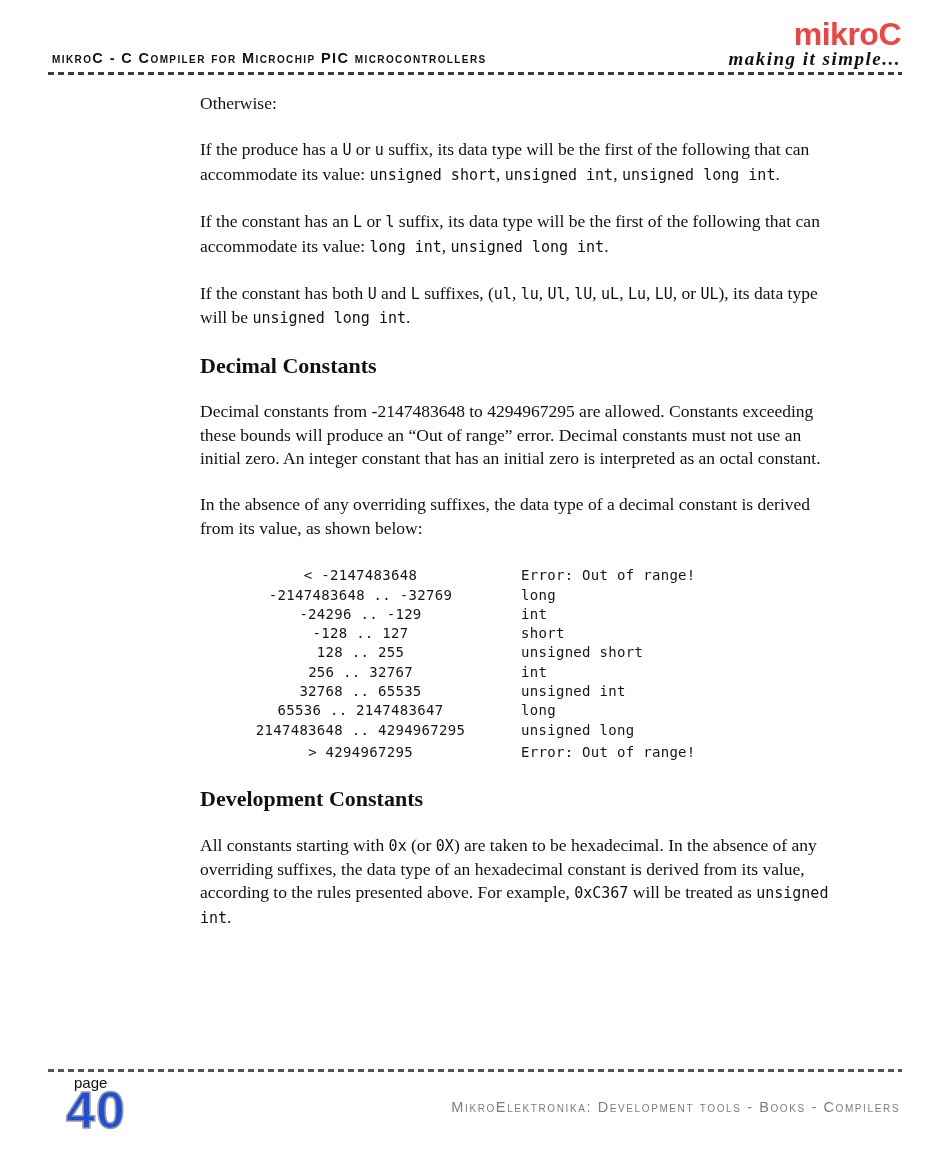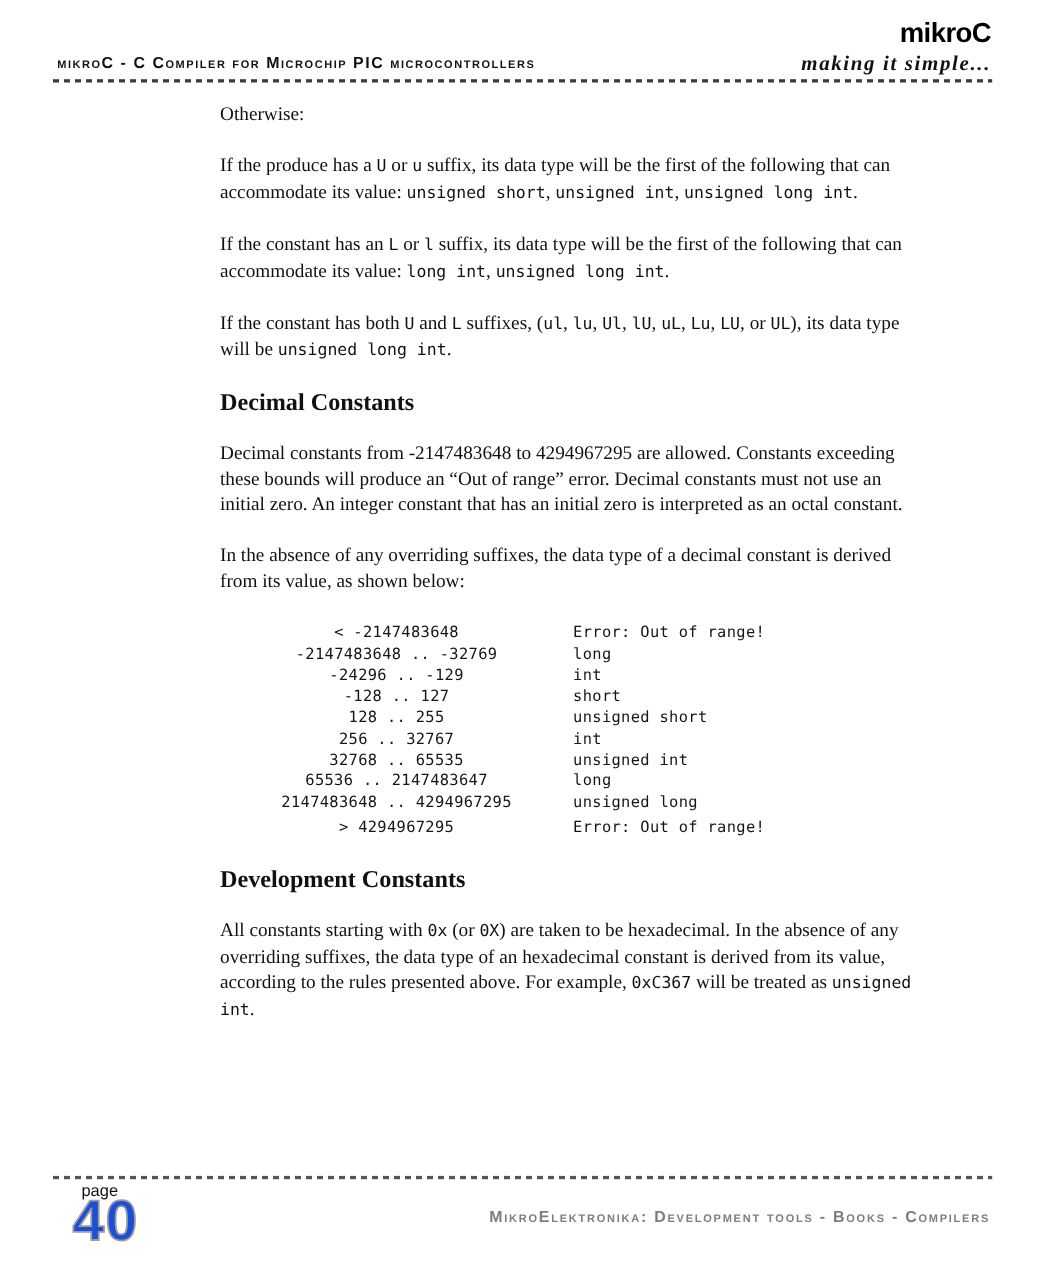--- a/index.html
+++ b/index.html
@@ -25,23 +25,23 @@
     font-size: 14.5px;
     color: #111111;
     white-space: nowrap;
   }
   .logo {
     position: absolute;
     right: 49px;
     top: 18px;
     font-family: "Liberation Sans", sans-serif;
     font-weight: bold;
-    font-size: 25px;
+    font-size: 32px;
     line-height: 1;
-    color: #000000;
+    color: #ef4444;
     letter-spacing: -0.5px;
   }
   .tagline {
     position: absolute;
     right: 49px;
     top: 48px;
     font-family: "Liberation Serif", serif;
     font-style: italic;
     font-weight: bold;
     font-size: 19px;
@@ -114,21 +114,21 @@
     line-height: 1;
     color: #1d4ed8;
     -webkit-text-stroke: 1.6px #9c9c9c;
     letter-spacing: 1px;
   }
   .footer-brand {
     position: absolute;
     right: 50px;
     top: 1099px;
     font-family: "Liberation Sans", sans-serif;
-    font-weight: bold;
+    font-weight: normal;
     font-variant: small-caps;
     font-size: 14.5px;
     letter-spacing: 1.6px;
     color: #7d7d7d;
     white-space: nowrap;
   }
 </style>
 </head>
 <body>
 

